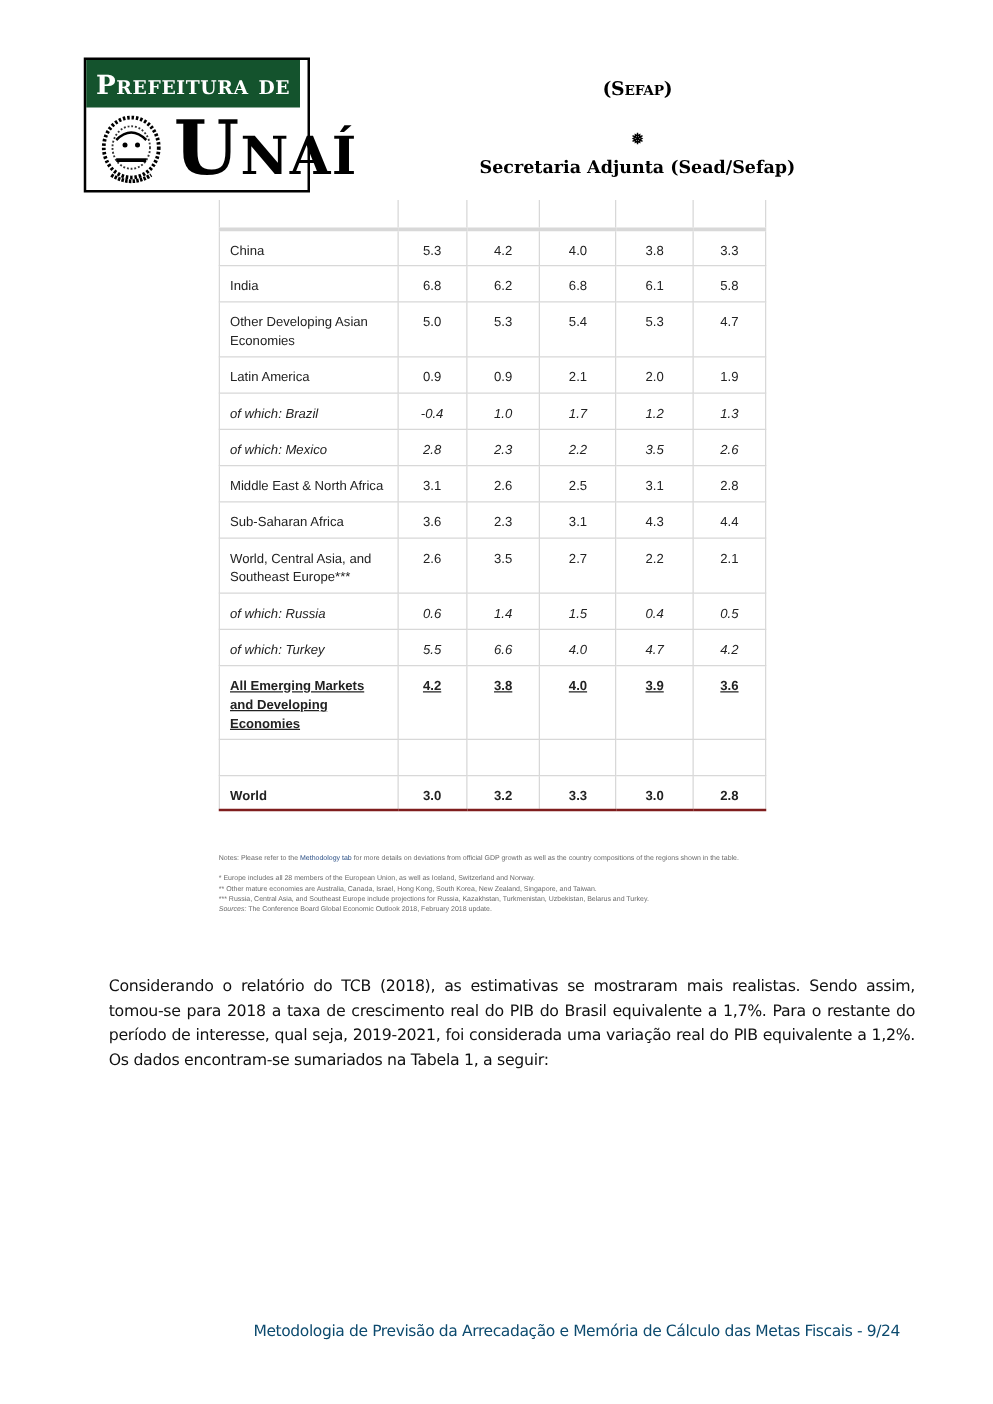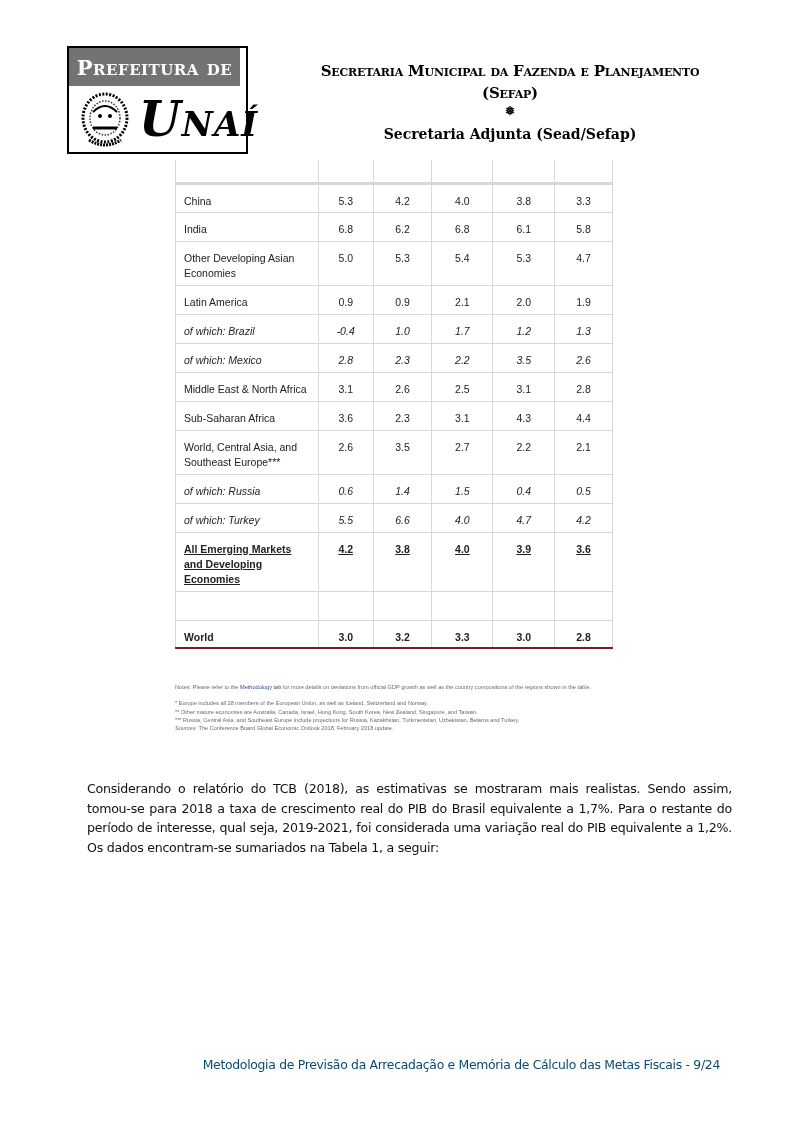--- a/index.html
+++ b/index.html
@@ -1,24 +1,24 @@
 <!DOCTYPE html>
 <html><head>
 <meta charset="utf-8">
 <style>
   html, body { margin: 0; padding: 0; background: #ffffff; }
   body { width: 794px; height: 1123px; position: relative; overflow: hidden; font-family: "DejaVu Sans", sans-serif; color: #000; }
 
   
   .logo { position: absolute; left: 67px; top: 46px; width: 181px; height: 108px; border: 2px solid #000; box-sizing: border-box; background: #fff; }
-  .logo-top { position: absolute; left: 0; top: 0; right: 6px; height: 38px; background: #737373; color: #fff;
+  .logo-top { position: absolute; left: 0; top: 0; right: 6px; height: 38px; background: #14532d; color: #fff;
               font-family: "DejaVu Serif", serif; font-weight: bold; font-size: 21px; letter-spacing: 0.5px;
               display: flex; align-items: center; justify-content: center; font-variant: small-caps; }
   .logo-crest { position: absolute; left: 10px; top: 42px; width: 52px; height: 60px; }
-  .logo-city { position: absolute; left: 70px; top: 40px; font-family: "DejaVu Serif", serif; font-weight: bold; font-size: 48px; line-height: 62px; letter-spacing: 1px; font-variant: small-caps; font-style: italic; }
+  .logo-city { position: absolute; left: 70px; top: 40px; font-family: "DejaVu Serif", serif; font-weight: bold; font-size: 60px; line-height: 62px; letter-spacing: 1px; font-variant: small-caps; }
 
   
   .hdr { position: absolute; left: 290px; width: 440px; text-align: center; font-family: "DejaVu Serif", serif; font-weight: bold; }
   .hdr-title { top: 60px; font-size: 15px; line-height: 22px; font-variant: small-caps; letter-spacing: -0.2px; }
   .hdr-star { top: 104px; font-size: 12px; line-height: 14px; }
   .hdr-sub { top: 124px; font-size: 14px; line-height: 20px; }
 
   
   .tbl { position: absolute; left: 175px; top: 160px; width: 438px; border-collapse: collapse; font-family: "Liberation Sans", sans-serif; font-size: 10.5px; color: #222; }
   .tbl td { border: 1.5px solid #d8d8d8; padding: 0; vertical-align: top; }
@@ -52,21 +52,20 @@
     <path d="M14 22 Q26 10 38 22" fill="none" stroke="#000" stroke-width="2"></path>
     <circle cx="21" cy="26" r="2" fill="#000"></circle>
     <circle cx="31" cy="26" r="2" fill="#000"></circle>
     <path d="M14 38 L38 38" stroke="#000" stroke-width="3"></path>
     <path d="M10 50 Q26 60 42 50" fill="none" stroke="#000" stroke-width="3" stroke-dasharray="2 1"></path>
   </svg>
   <div class="logo-city">Unaí</div>
 </div>
 
 <div class="hdr hdr-title">
-  <div>Secretaria Municipal da Fazenda e Planejamento</div>
   <div>(Sefap)</div>
 </div>
 <div class="hdr hdr-star">❅</div>
 <div class="hdr hdr-sub">Secretaria Adjunta (Sead/Sefap)</div>
 
 <table class="tbl">
   <colgroup>
     <col style="width:143px">
       <col style="width:55px">
       <col style="width:59px">

